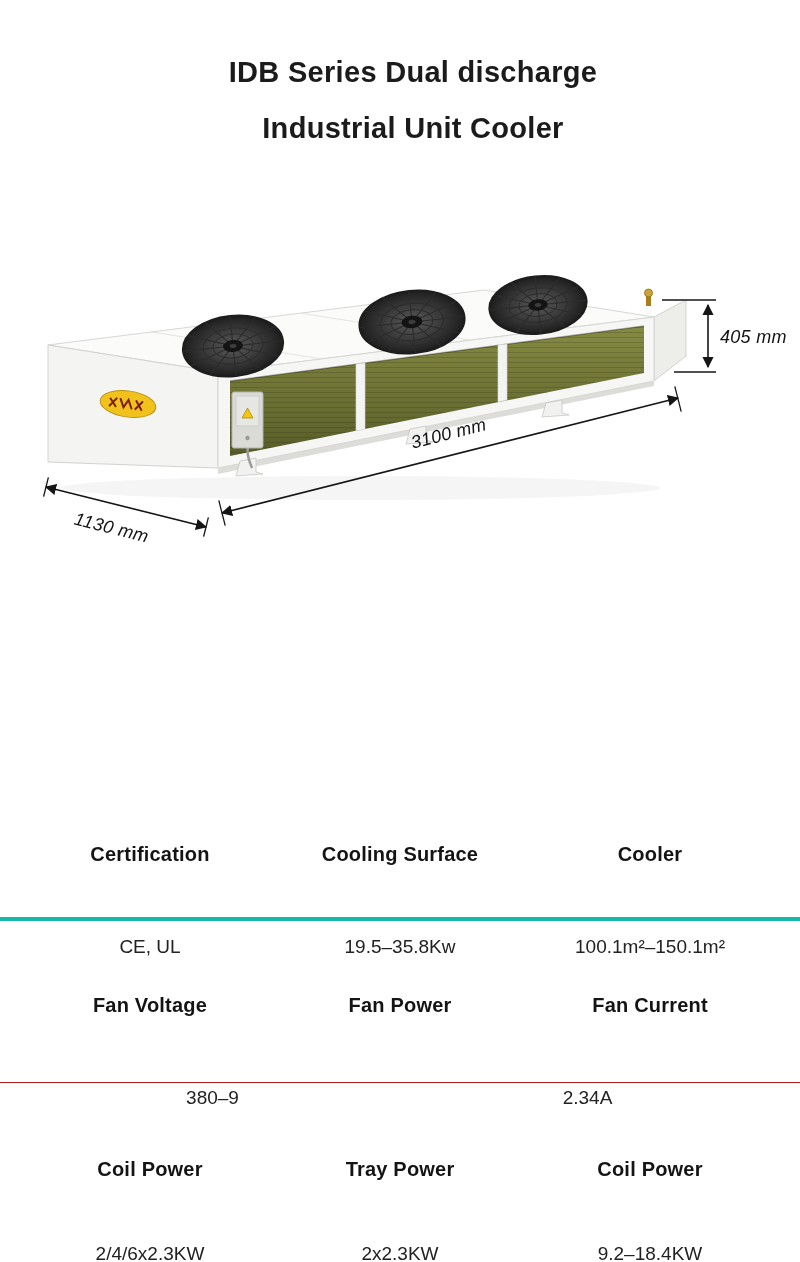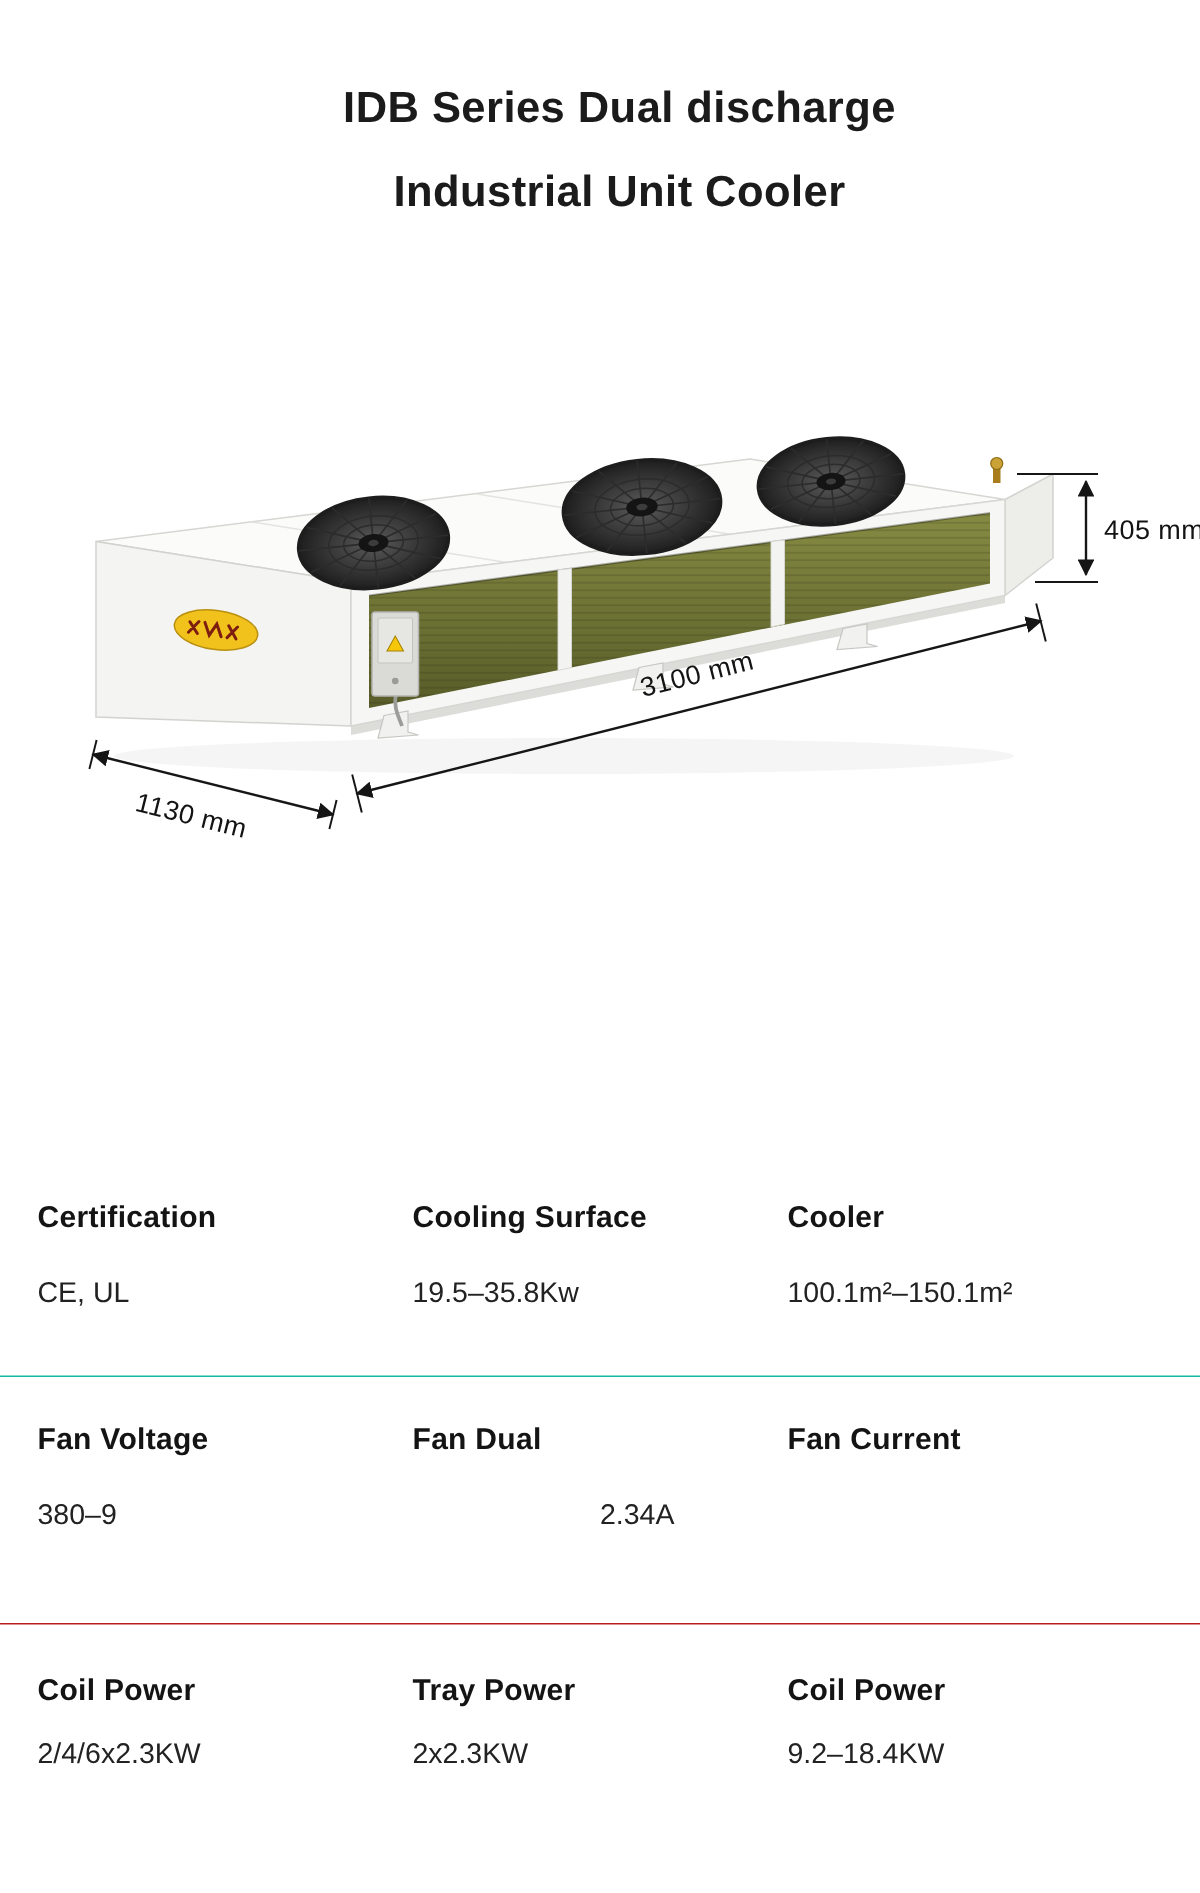--- a/index.html
+++ b/index.html
@@ -4,29 +4,29 @@
 <style>
   html,body{margin:0;padding:0;background:#ffffff;}
   body{font-family:"Liberation Sans", sans-serif;}
   .page{position:relative;width:800px;height:1262px;margin:0 auto;background:#ffffff;overflow:hidden;padding-left:26px;}
 
   .title-line{position:absolute;left:0;width:100%;margin:0;text-align:center;
     font-size:29px;font-weight:bold;color:#1b1b1b;letter-spacing:.3px;line-height:1;}
   #title1{top:58px;}
   #title2{top:114px;}
 
-  .product-figure{position:absolute;top:150px;left:0;width:656px;height:430px;margin:16px;}
+  .product-figure{position:absolute;top:150px;left:0;width:656px;height:430px;margin:0;font-style:italic;}
 
   .spec-table{position:absolute;top:778px;left:0;width:800px;color:#161616;}
   .spec-group{box-sizing:border-box;padding:0 25px;}
   .g1{height:139px;padding-top:22px;}
-  .g2{height:165px;border-top:1px solid #14b8a6;padding-top:30px;}
+  .g2{height:165px;border-top:4px solid #14b8a6;padding-top:30px;}
   .g3{height:180px;border-top:1px solid #b91c1c;padding-top:32px;}
   .row{display:flex;}
-  .cell{flex:1;}
+  .cell{flex:1;text-align:center;margin-top:42px;}
   .label-row .cell{font-weight:bold;font-size:20px;line-height:24px;color:#141414;letter-spacing:.2px;}
   .value-row .cell{font-size:19px;line-height:22px;color:#222222;}
   .g1 .value-row{margin-top:28px;}
   .g2 .value-row{margin-top:28px;}
   .g3 .value-row{margin-top:20px;}
 
   svg text.dim{fill:#131313;stroke:none;font-family:"Liberation Sans",sans-serif;
     font-size:18px;letter-spacing:.3px;}
 </style>
 </head>
@@ -158,21 +158,21 @@
       <div class="row value-row">
         <div class="cell">CE, UL</div>
         <div class="cell">19.5–35.8Kw</div>
         <div class="cell">100.1m²–150.1m²</div>
       </div>
     </div>
 
     <div class="spec-group g2">
       <div class="row label-row">
         <div class="cell">Fan Voltage</div>
-        <div class="cell">Fan Dual</div>
+        <div class="cell">Fan Power</div>
         <div class="cell">Fan Current</div>
       </div>
       <div class="row value-row">
         <div class="cell">380–9</div>
         <div class="cell">2.34A</div>
       </div>
     </div>
 
     <div class="spec-group g3">
       <div class="row label-row">

